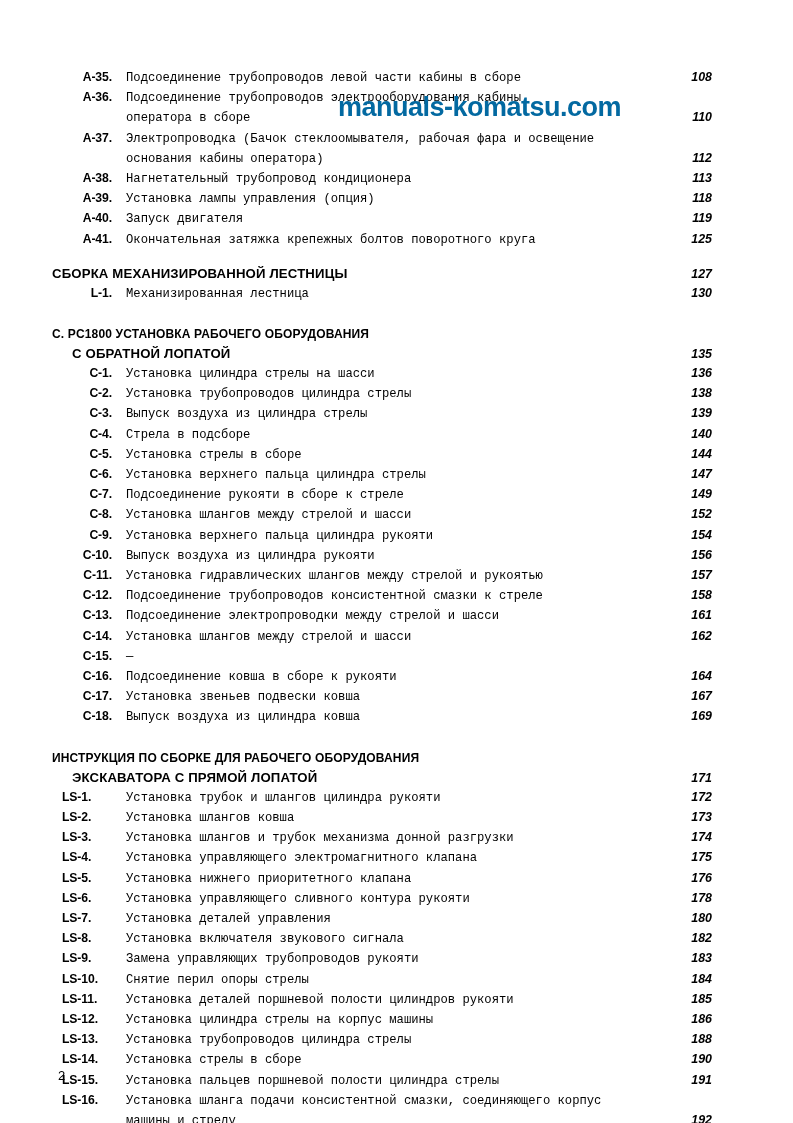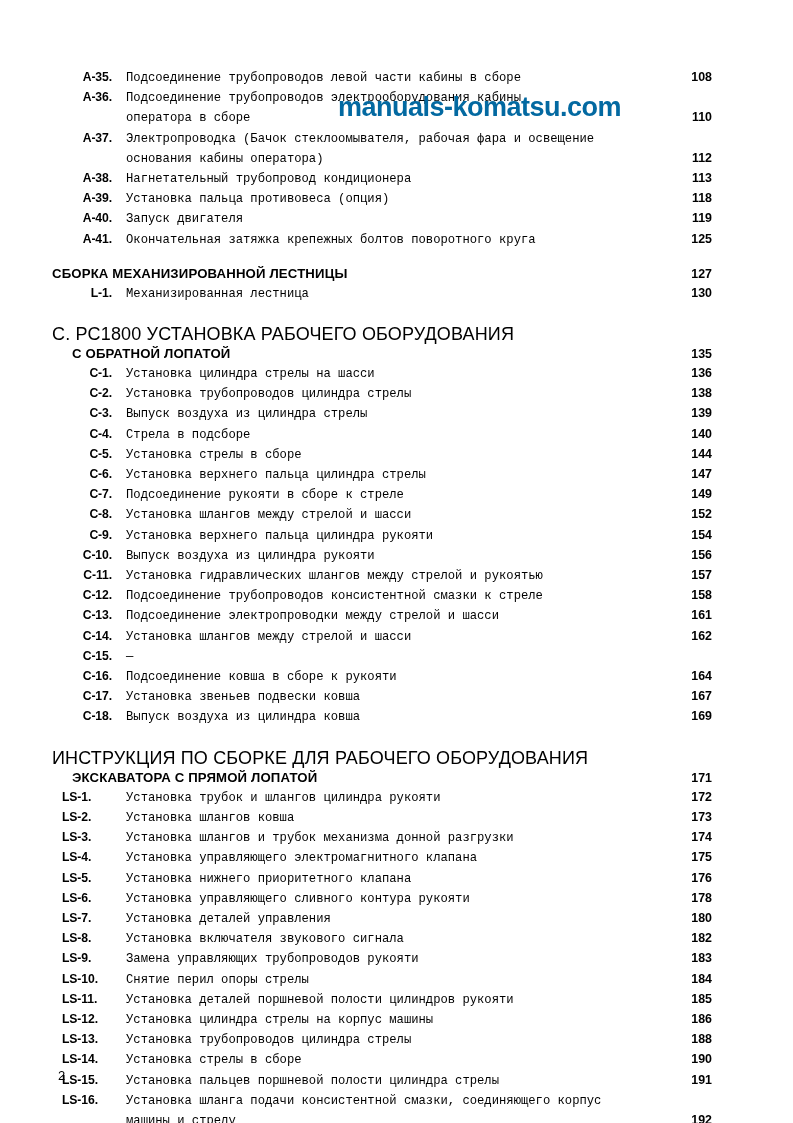--- a/index.html
+++ b/index.html
@@ -76,20 +76,21 @@
     color: #000;
     white-space: nowrap;
   }
 
   .pg {
     flex: 0 0 auto;
     font-weight: bold;
     text-align: right;
     min-width: 26px;
     font-size: 12.4px;
+    font-style: italic;
   }
 
   
   .cont {
     display: flex;
     align-items: baseline;
     font-size: 12.2px;
     line-height: 19.2px;
     white-space: nowrap;
   }
@@ -103,23 +104,23 @@
     font-size: 13.2px;
     line-height: 20px;
     font-weight: bold;
     white-space: nowrap;
     justify-content: space-between;
   }
   .heading-row .htext { flex: 0 0 auto; letter-spacing: 0.15px; }
   .heading-row .pg { font-size: 12.4px; }
   .heading-row.sub { padding-left: 20px; }
   .heading-plain {
-    font-size: 18px;
+    font-size: 12px;
     line-height: 20px;
-    font-weight: normal;
+    font-weight: bold;
     letter-spacing: 0.15px;
     white-space: nowrap;
   }
 
   
   .watermark {
     position: absolute;
     left: 338px;
     top: 92px;
     font-size: 27px;
@@ -176,21 +177,21 @@
       <div class="row">
         <span class="code a">A-38.</span>
         <span class="gap"></span>
         <span class="title">Нагнетательный трубопровод кондиционера</span>
         <span class="dots"></span>
         <span class="pg">113</span>
       </div>
       <div class="row">
         <span class="code a">A-39.</span>
         <span class="gap"></span>
-        <span class="title">Установка пальца противовеса (опция)</span>
+        <span class="title">Установка лампы управления (опция)</span>
         <span class="dots"></span>
         <span class="pg">118</span>
       </div>
       <div class="row">
         <span class="code a">A-40.</span>
         <span class="gap"></span>
         <span class="title">Запуск двигателя</span>
         <span class="dots"></span>
         <span class="pg">119</span>
       </div>

